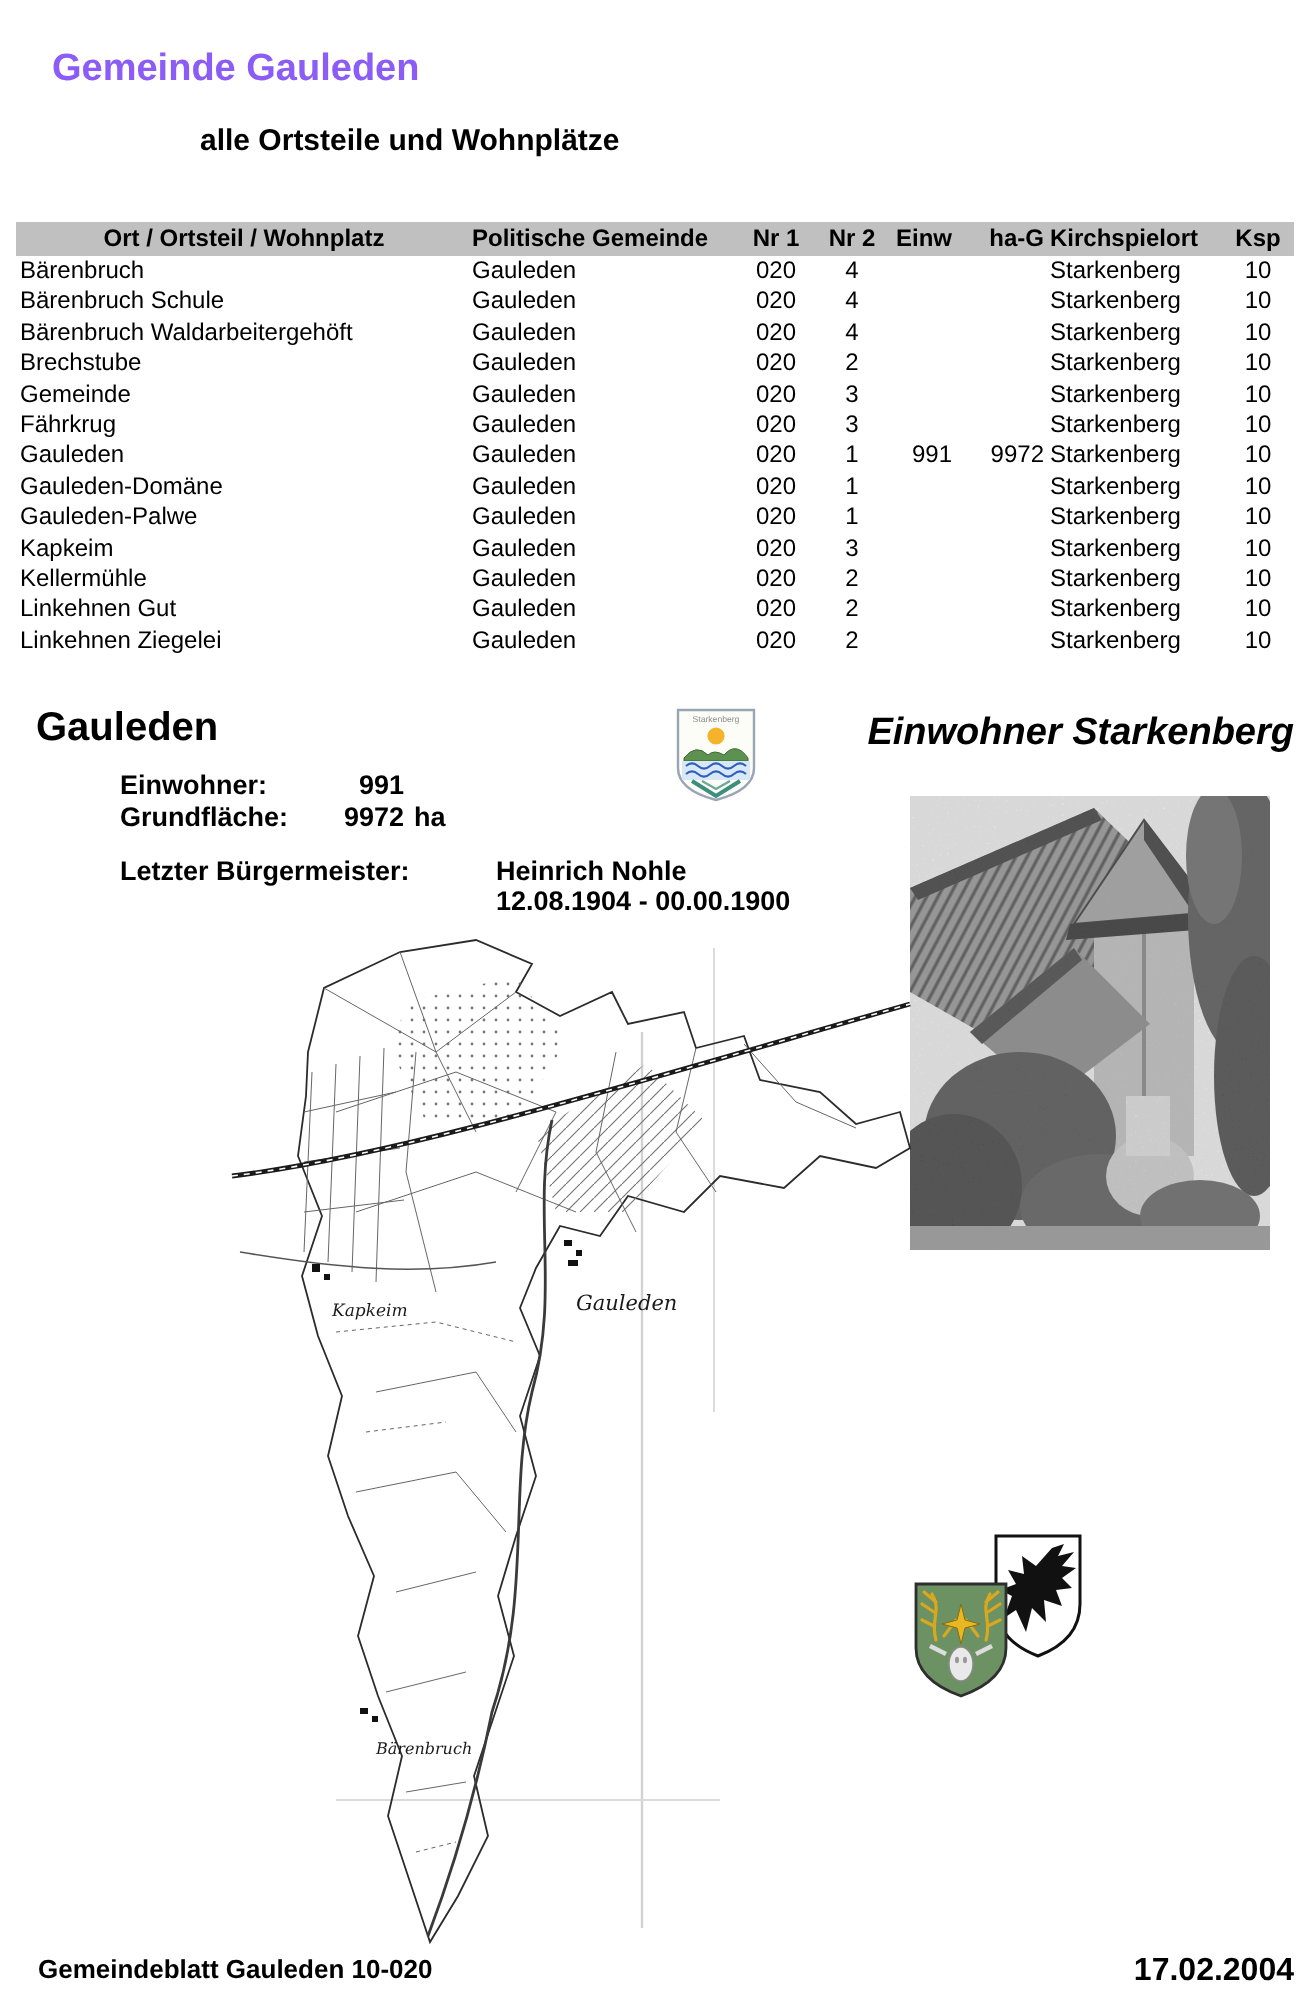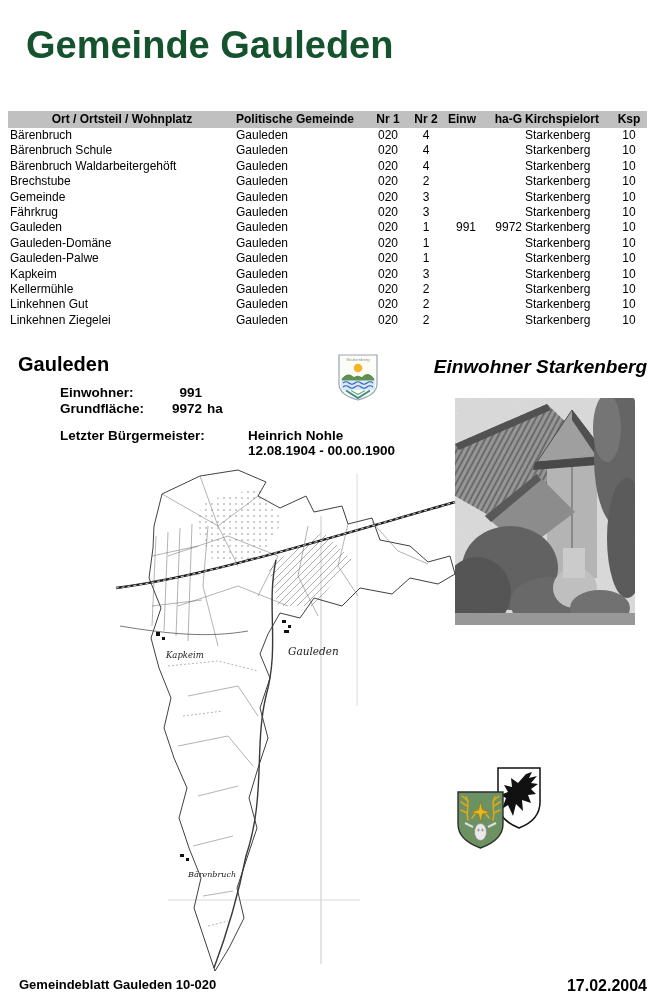--- a/index.html
+++ b/index.html
@@ -3,21 +3,21 @@
 <meta charset="utf-8">
 <style>
   * { margin:0; padding:0; box-sizing:border-box; }
   html,body { background:#888; }
   .page {
     position:relative; width:653px; height:998px; background:#ffffff;
     font-family:"Liberation Sans", sans-serif; color:#000; overflow:hidden;
     margin:0 auto;
   }
   
-  .title { position:absolute; left:26px; top:24px; font-size:38px; font-weight:bold; color:#14532d; letter-spacing:0px; }
+  .title { position:absolute; left:26px; top:24px; font-size:19px; font-weight:bold; color:#8b5cf6; letter-spacing:0px; }
   .subtitle { position:absolute; left:100px; top:62px; font-size:15px; font-weight:bold; }
 
   
   .table { position:absolute; left:8px; top:111px; width:639px; font-size:12px; }
   .trow { height:15.4px; line-height:15.4px; white-space:nowrap; }
   .thead { height:17px; line-height:17px; background:#c0c0c0; font-weight:bold; }
   .c { display:inline-block; vertical-align:top; overflow:visible; white-space:nowrap; }
   .c0 { width:228px; padding-left:2px; }
   .c1 { width:132px; }
   .c2 { width:40px; text-align:center; }
@@ -50,20 +50,21 @@
   .footer-right { position:absolute; right:6px; top:977px; font-size:16px; font-weight:bold; }
 
   .maplabel { font-family:"DejaVu Serif", serif; font-style:italic; fill:#1a1a1a; }
 </style>
 </head>
 <body>
 
 <div class="page">
 
   <div class="title">Gemeinde Gauleden</div>
+  <div class="subtitle">alle Ortsteile und Wohnplätze</div>
 
   <div class="table">
     <div class="trow thead"><div class="c c0">Ort / Ortsteil / Wohnplatz</div><div class="c c1">Politische Gemeinde</div><div class="c c2">Nr 1</div><div class="c c3">Nr 2</div><div class="c c4">Einw</div><div class="c c5">ha-G</div><div class="c c6">Kirchspielort</div><div class="c c7">Ksp</div></div>
     <div>
         <div class="trow"><div class="c c0">Bärenbruch</div><div class="c c1">Gauleden</div><div class="c c2">020</div><div class="c c3">4</div><div class="c c4"></div><div class="c c5"></div><div class="c c6">Starkenberg</div><div class="c c7">10</div></div>
         <div class="trow"><div class="c c0">Bärenbruch Schule</div><div class="c c1">Gauleden</div><div class="c c2">020</div><div class="c c3">4</div><div class="c c4"></div><div class="c c5"></div><div class="c c6">Starkenberg</div><div class="c c7">10</div></div>
         <div class="trow"><div class="c c0">Bärenbruch Waldarbeitergehöft</div><div class="c c1">Gauleden</div><div class="c c2">020</div><div class="c c3">4</div><div class="c c4"></div><div class="c c5"></div><div class="c c6">Starkenberg</div><div class="c c7">10</div></div>
         <div class="trow"><div class="c c0">Brechstube</div><div class="c c1">Gauleden</div><div class="c c2">020</div><div class="c c3">2</div><div class="c c4"></div><div class="c c5"></div><div class="c c6">Starkenberg</div><div class="c c7">10</div></div>
         <div class="trow"><div class="c c0">Gemeinde</div><div class="c c1">Gauleden</div><div class="c c2">020</div><div class="c c3">3</div><div class="c c4"></div><div class="c c5"></div><div class="c c6">Starkenberg</div><div class="c c7">10</div></div>
         <div class="trow"><div class="c c0">Fährkrug</div><div class="c c1">Gauleden</div><div class="c c2">020</div><div class="c c3">3</div><div class="c c4"></div><div class="c c5"></div><div class="c c6">Starkenberg</div><div class="c c7">10</div></div>

